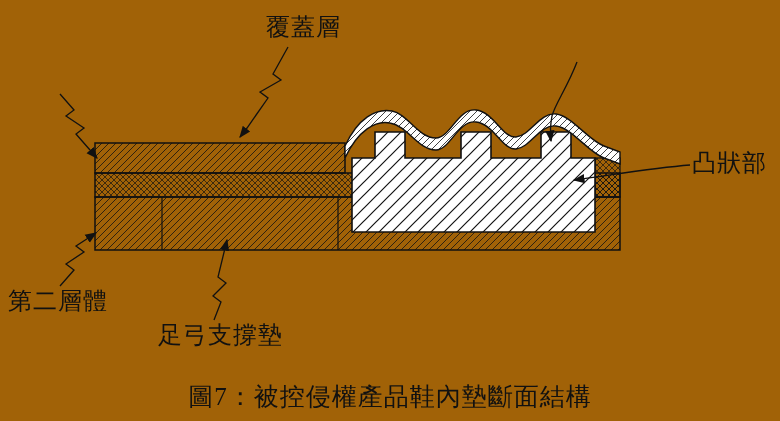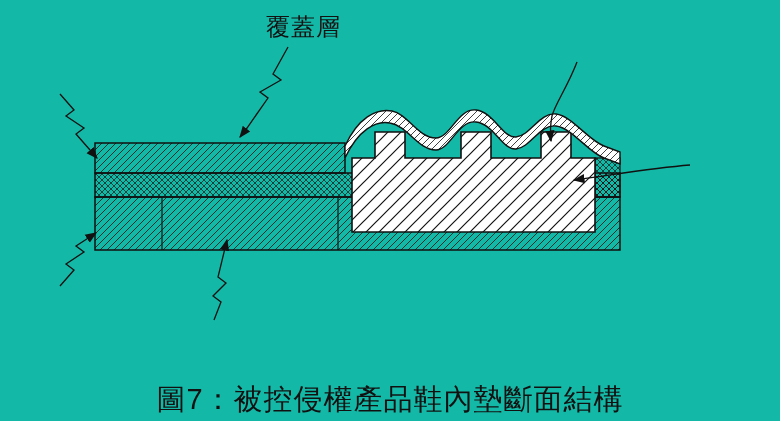--- a/index.html
+++ b/index.html
@@ -1,28 +1,28 @@
 <!DOCTYPE html>
 <html><head>
 <meta charset="utf-8">
 <style>
   html,body{margin:0;padding:0;background:#ffffff;}
   .stage{
-    position:relative;width:780px;height:421px;background:#14b8a6;
-    font-family:Liberation Sans, sans-serif;color:#111;
+    position:relative;width:780px;height:421px;background:#a16207;
+    font-family:Liberation Serif, serif;color:#111;
     overflow:hidden;
   }
   .diagram-svg{position:absolute;left:0;top:0;}
   .lbl{
     position:absolute;font-size:24px;line-height:1.1;color:#111;
     white-space:nowrap;letter-spacing:1px;
   }
   .caption{
     position:absolute;left:0;top:380px;width:100%;text-align:center;
-    font-size:29px;letter-spacing:1px;color:#111;
+    font-size:25px;letter-spacing:1px;color:#111;
   }
 </style>
 </head>
 <body>
 
 <div class="stage">
 
   <svg class="diagram-svg" width="780" height="421" viewBox="0 0 780 421">
     <defs>
       <pattern id="hFine" patternUnits="userSpaceOnUse" width="7" height="7">
@@ -86,15 +86,18 @@
 
     <polyline points="288,47 273,74 281,80 260,92 268,98 247,128 240,137" fill="none" stroke="#111" stroke-width="1.3" marker-end="url(#arr)"></polyline>
     <polyline points="60,94 74,110 66,116 84,128 76,134 97,158" fill="none" stroke="#111" stroke-width="1.3" marker-end="url(#arr)"></polyline>
     <polyline points="60,286 74,270 66,264 84,252 76,246 96,233" fill="none" stroke="#111" stroke-width="1.3" marker-end="url(#arr)"></polyline>
     <polyline points="214,320 221,302 213,296 226,283 218,277 227,240" fill="none" stroke="#111" stroke-width="1.3" marker-end="url(#arr)"></polyline>
     <path d="M577,62 C567,88 555,104 552,116 C550,126 550,132 551,141" fill="none" stroke="#111" stroke-width="1.3" marker-end="url(#arr)"></path>
     <path d="M690,165 C652,168 612,175 574,180" fill="none" stroke="#111" stroke-width="1.3" marker-end="url(#arr)"></path>
   </svg>
 
   <div class="lbl" style="left:266px;top:14px;">覆蓋層</div>
+  <div class="lbl" style="left:692px;top:150px;">凸狀部</div>
+  <div class="lbl" style="left:8px;top:288px;">第二層體</div>
+  <div class="lbl" style="left:158px;top:322px;">足弓支撐墊</div>
 
   <div class="caption">圖7：被控侵權產品鞋內墊斷面結構</div>
 </div>
 
 </body></html>

